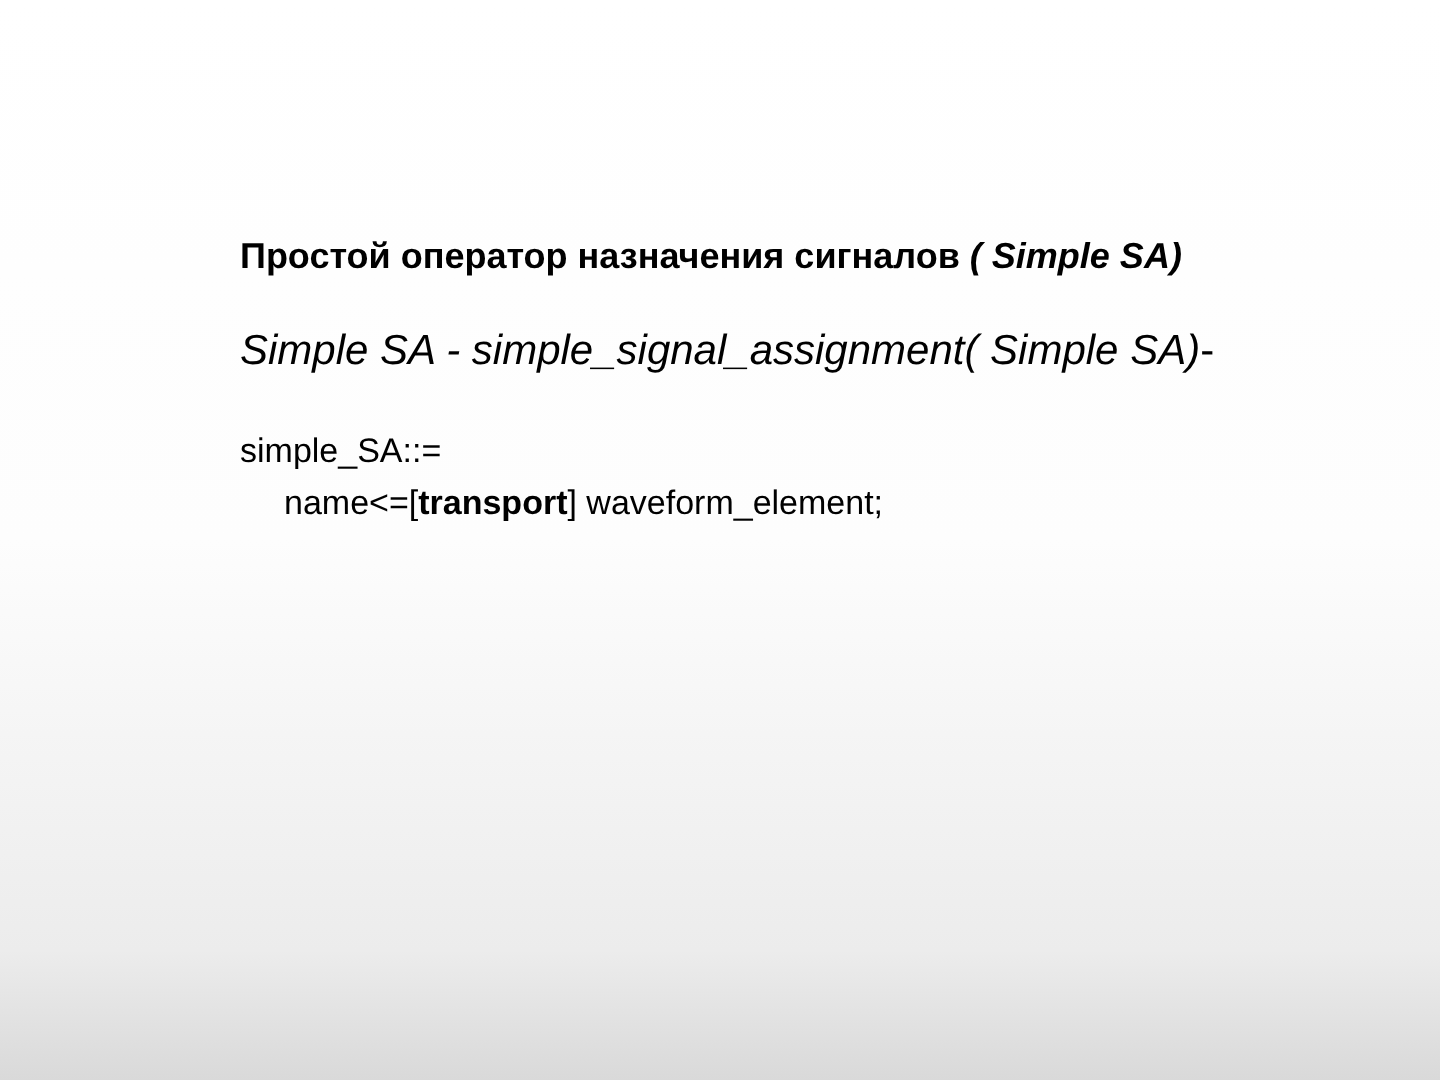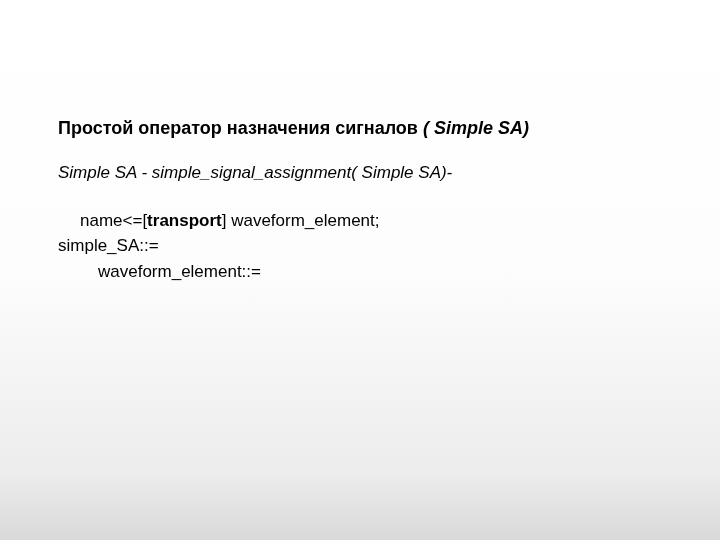--- a/index.html
+++ b/index.html
@@ -9,34 +9,34 @@
     height: 540px;
     overflow: hidden;
   }
   body {
     background: linear-gradient(to bottom, #ffffff 0%, #fdfdfd 50%, #ececec 88%, #d9d9d9 100%);
     font-family: Arial, "Helvetica Neue", sans-serif;
     color: #000;
   }
   .slide {
     box-sizing: border-box;
-    padding: 118px 40px 0 58px;
+    padding: 118px 40px 0 120px;
     width: 100%;
     height: 100%;
   }
   .title {
     font-size: 18px;
     font-weight: bold;
     margin-bottom: 22px;
   }
   .title .italic {
     font-style: italic;
   }
   .desc {
-    font-size: 17px;
+    font-size: 21px;
     line-height: 1.45;
     margin-bottom: 22px;
   }
   .desc .line1-italic {
     font-style: italic;
   }
   .desc .line2 {
     display: block;
     padding-left: 112px;
   }
@@ -58,24 +58,21 @@
   <div class="title">
     <span>Простой оператор назначения сигналов</span>
     <span class="italic">( Simple SA)</span>
   </div>
 
   <div class="desc">
     <span class="line1-italic">Simple SA - simple_signal_assignment( Simple SA)</span><span>-</span>
   </div>
 
   <div class="syntax">
+    <div>simple_SA::=</div>
     <div>
       <span class="ind1">
         <span>name&lt;=[</span><b>transport</b><span>] waveform_element;</span>
       </span>
-    </div>
-    <div>simple_SA::=</div>
-    <div>
-      <span class="ind2">waveform_element::=</span>
     </div>
   </div>
 
 </div>
 
 </body></html>

